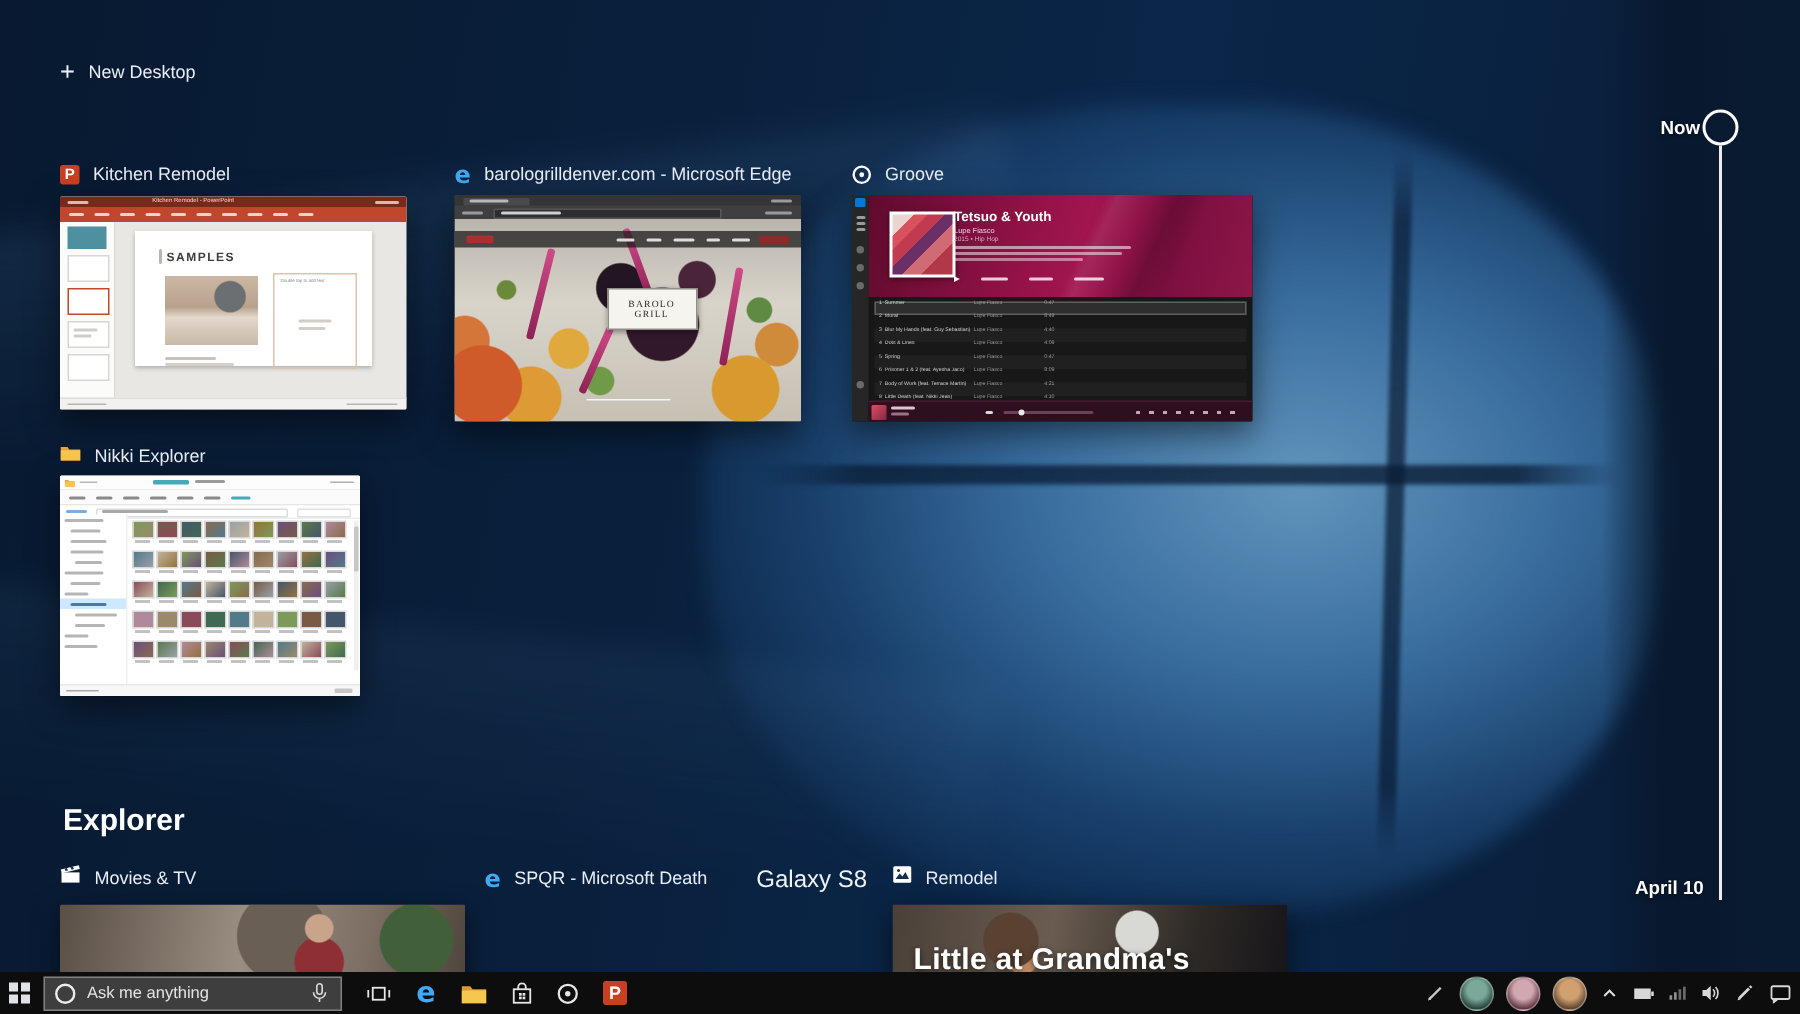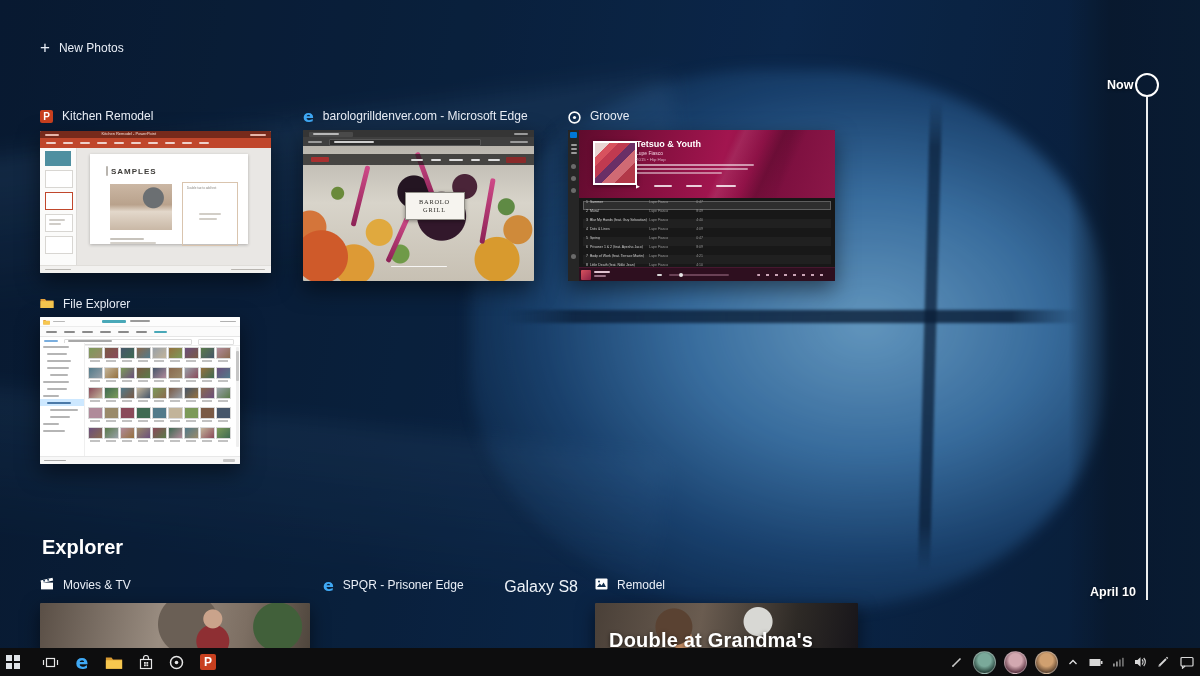--- a/index.html
+++ b/index.html
@@ -107,21 +107,21 @@
   <div class="abs wglow"></div>
   <div class="abs wbeam" style="left:-80px;top:120px;width:760px;transform:rotate(-7deg);"></div>
   <div class="abs wbeam" style="left:-60px;top:420px;width:720px;transform:rotate(6deg);opacity:.7;"></div>
   <div class="abs wcrossh"></div>
   <div class="abs wcrossv"></div>
   <div class="abs wright"></div>
   <div class="abs wdim"></div>
 
   <div class="abs ghead" style="left:40px;top:40px;cursor:pointer;">
     <span style="font-size:17px;line-height:14px;color:#e9eef6;font-weight:normal;">+</span>
-    <span class="glabel">New Photos</span>
+    <span class="glabel">New Desktop</span>
   </div>
 
   <div class="abs tl-label" style="left:1107px;top:78px;">Now</div>
   <div class="abs tl-ring" style="left:1135px;top:73px;"></div>
   <div class="abs tl-line" style="left:1146px;top:97px;height:503px;"></div>
   <div class="abs tl-label" style="left:1090px;top:585px;">April 10</div>
 
   <div class="abs ghead" style="left:40px;top:108px;">
     <span style="width:13px;height:13px;background:#c8401f;border-radius:2px;color:#fff;font-size:10px;font-weight:bold;display:flex;align-items:center;justify-content:center;">P</span>
     <span class="glabel">Kitchen Remodel</span>
@@ -318,21 +318,21 @@
     </div>
   </div>
 
   <div class="abs ghead" style="left:40px;top:296px;">
     <span>
       <svg width="14" height="12" viewBox="0 0 14 12">
           <path d="M0.5 2 h4.5 l1.2 1.6 h7.3 v7.4 h-13z" fill="#e8a33d"></path>
           <path d="M0.5 4.2 h13 v6.8 h-13z" fill="#f6c74f"></path>
         </svg>
     </span>
-    <span class="glabel">File Explorer</span>
+    <span class="glabel">Nikki Explorer</span>
   </div>
   <div class="abs thumb fewin" style="left:40px;top:317px;width:200px;height:147px;">
     <div class="fe-title">
       <svg width="7" height="6" viewBox="0 0 14 12" style="position:absolute;left:3px;top:1.5px;">
           <path d="M0.5 2 h4.5 l1.2 1.6 h7.3 v7.4 h-13z" fill="#e8a33d"></path>
           <path d="M0.5 4.2 h13 v6.8 h-13z" fill="#f6c74f"></path>
         </svg>
       <span class="bar" style="left:13px;top:3.5px;width:12px;height:1.5px;background:#b8b8b8;"></span>
       <span class="bar" style="left:62px;top:2.5px;width:24px;height:3px;background:#49a8b8;"></span>
       <span class="bar" style="left:90px;top:3px;width:20px;height:2px;background:#9a9a9a;"></span>
@@ -601,53 +601,68 @@
       radial-gradient(circle at 64% 30%,#caa38b 0 9px,rgba(0,0,0,0) 10px),
       radial-gradient(circle at 64% 72%,#8e2f33 0 16px,rgba(0,0,0,0) 17px),
       radial-gradient(circle at 88% 45%,#41603a 0 24px,rgba(0,0,0,0) 25px),
       radial-gradient(circle at 55% 40%,#6a5f55 0 30px,rgba(0,0,0,0) 31px),
       linear-gradient(100deg,#5a4f46 0%,#9a8d81 45%,#7d6f63 75%,#4e453c 100%);filter:blur(.4px);"></div>
   </div>
 
   <div class="abs" style="left:323px;top:577px;width:255px;height:16px;">
     <div class="ghead">
       <span style="font-size:16px;font-weight:bold;color:#3fa9f5;line-height:13px;font-family:'DejaVu Sans',sans-serif;">e</span>
-      <span class="glabel">SPQR - Prisoner Edge</span>
+      <span class="glabel">SPQR - Microsoft Death</span>
     </div>
     <span class="glabel" style="position:absolute;right:0;top:1px;">Galaxy S8</span>
   </div>
 
   <div class="abs ghead" style="left:595px;top:577px;">
     <span>
       <svg width="13" height="12" viewBox="0 0 13 12">
           <rect x="0.5" y="0.5" width="12" height="11" rx="1" fill="#fff"></rect>
           <path d="M2 9 L4.8 5.4 L6.6 7.4 L8.6 4.4 L11 9 Z" fill="#14304f"></path>
           <circle cx="4" cy="3.4" r="1" fill="#14304f"></circle>
         </svg>
     </span>
     <span class="glabel">Remodel</span>
   </div>
   <div class="abs ecard" style="left:595px;top:603px;width:263px;height:53px;">
     <div style="position:absolute;inset:0;background:
       radial-gradient(circle at 30% 45%,#5a4232 0 18px,rgba(0,0,0,0) 19px),
       radial-gradient(circle at 33% 68%,#c08a62 0 10px,rgba(0,0,0,0) 11px),
       radial-gradient(circle at 62% 35%,#d8d8d4 0 14px,rgba(0,0,0,0) 15px),
       linear-gradient(100deg,#4a4038 0%,#6a5c50 40%,#2e2a26 75%,#17151a 100%);filter:blur(.4px);"></div>
-    <div class="cardtitle" style="position:absolute;left:14px;top:26px;">Double at Grandma's</div>
+    <div class="cardtitle" style="position:absolute;left:14px;top:26px;">Little at Grandma's</div>
   </div>
 
   <div id="taskbar">
     <div class="tb-btn" style="width:26px;">
       <span class="winicon">
           <div></div>
           <div></div>
           <div></div>
           <div></div>
         </span>
     </div>
+    <div class="tb-search">
+      <span style="margin-left:6px;display:flex;">
+        <svg width="15" height="15" viewBox="0 0 15 15">
+            <circle cx="7.5" cy="7.5" r="6" fill="none" stroke="#ececec" stroke-width="1.6"></circle>
+          </svg>
+      </span>
+      <span class="ph">Ask me anything</span>
+      <span style="position:absolute;right:8px;top:3px;">
+        <svg width="12" height="14" viewBox="0 0 12 14">
+            <rect x="4.2" y="0.8" width="3.6" height="7" rx="1.8" fill="none" stroke="#d8d8d8" stroke-width="1.1"></rect>
+            <path d="M2 6.5 a4 4 0 0 0 8 0" fill="none" stroke="#d8d8d8" stroke-width="1.1"></path>
+            <line x1="6" y1="10.6" x2="6" y2="13" stroke="#d8d8d8" stroke-width="1.1"></line>
+          </svg>
+      </span>
+    </div>
     <div class="tb-btn" style="width:31px;margin-left:9px;">
       <svg width="17" height="15" viewBox="0 0 17 15">
           <rect x="4.5" y="3.5" width="8" height="8" fill="none" stroke="#e6e6e6" stroke-width="1.2"></rect>
           <line x1="1.5" y1="5" x2="1.5" y2="10" stroke="#e6e6e6" stroke-width="1.2"></line>
           <line x1="15.5" y1="5" x2="15.5" y2="10" stroke="#e6e6e6" stroke-width="1.2"></line>
         </svg>
     </div>
     <div class="tb-btn" style="width:32px;">
       <span style="font-size:19px;font-weight:bold;color:#3fa9f5;font-family:'DejaVu Sans',sans-serif;line-height:19px;">e</span>
     </div>

